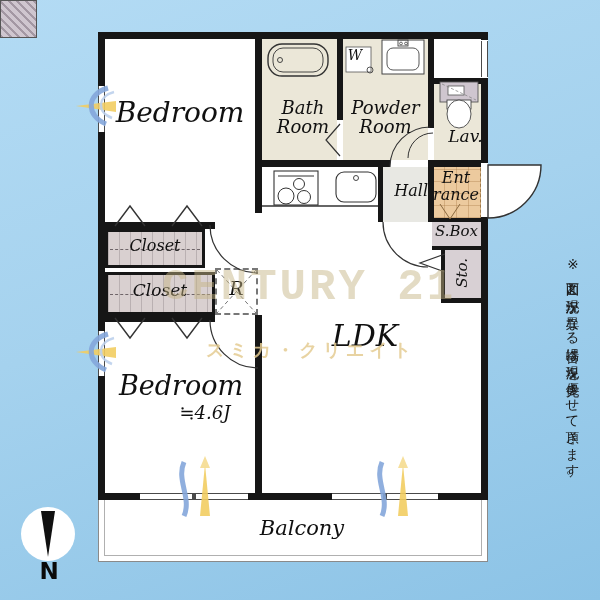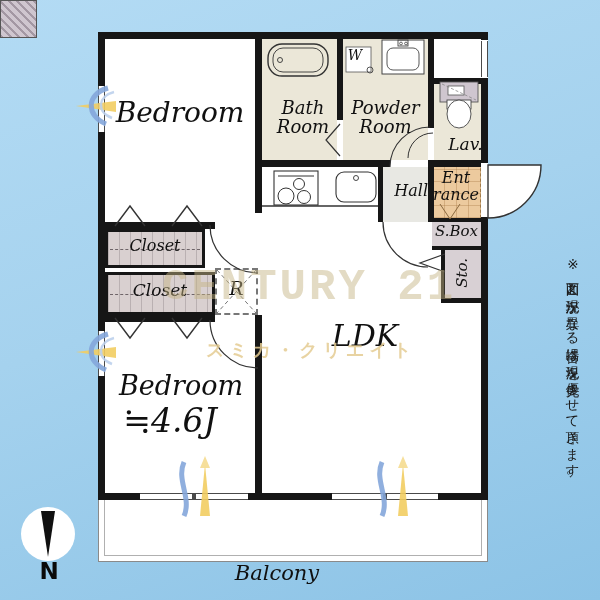--- a/index.html
+++ b/index.html
@@ -207,36 +207,36 @@
 
   <div class="lbl z30" style="left:105px;top:98px;width:150px;font-size:28px;">Bedroom</div>
   <div class="lbl z30" style="left:262px;top:99px;width:82px;font-size:18px;">
     <span>Bath</span><br>
     <span>Room</span>
   </div>
   <div class="lbl z30" style="left:343px;top:99px;width:85px;font-size:18px;">
     <span>Powder</span><br>
     <span>Room</span>
   </div>
-  <div class="lbl z30" style="left:434px;top:136px;width:63px;font-size:17px;">Lav.</div>
+  <div class="lbl z30" style="left:434px;top:128px;width:63px;font-size:17px;">Lav.</div>
   <div class="lbl z30" style="left:383px;top:183px;width:45px;font-size:16px;text-align:right;">Hall</div>
   <div class="lbl z30" style="left:430px;top:170px;width:52px;font-size:16px;">
     <span>Ent</span><br>
     <span>rance</span>
   </div>
   <div class="lbl z30" style="left:432px;top:224px;width:49px;font-size:15px;">S.Box</div>
   <div class="lbl z30" style="left:445px;top:265px;width:36px;font-size:15px;transform:rotate(-90deg);">Sto.</div>
   <div class="lbl z30" style="left:105px;top:238px;width:100px;font-size:16px;">Closet</div>
   <div class="lbl z30" style="left:105px;top:282px;width:110px;font-size:17px;">Closet</div>
   <div class="lbl z30" style="left:215px;top:279px;width:43px;font-size:19px;">R</div>
   <div class="lbl z30" style="left:341px;top:48px;width:28px;font-size:14px;">W</div>
   <div class="lbl z30" style="left:290px;top:320px;width:150px;font-size:30px;">LDK</div>
   <div class="lbl z30" style="left:105px;top:372px;width:152px;font-size:27px;">Bedroom</div>
-  <div class="lbl z30" style="left:94px;top:404px;width:152px;font-size:33px;">≒4.6J</div>
-  <div class="lbl z30" style="left:174px;top:517px;width:206px;font-size:21px;margin-top:45px;">Balcony</div>
+  <div class="lbl z30" style="left:105px;top:404px;width:152px;font-size:18px;padding-left:24px;">≒4.6J</div>
+  <div class="lbl z30" style="left:199px;top:517px;width:206px;font-size:21px;">Balcony</div>
 
   <div id="watermark" style="left:162px;top:262px;">CENTURY 21</div>
   <div id="watermark-sub" style="left:206px;top:303px;">スミカ・クリエイト</div>
 
   <div id="side-note">※図面と現況が異なる場合は現況を優先させて頂きます。</div>
 
   <div id="compass-circle">
     <svg width="54" height="54" viewBox="0 0 54 54">
       <polygon points="20,4 34,4 27,50" fill="#101010"></polygon>
     </svg>

